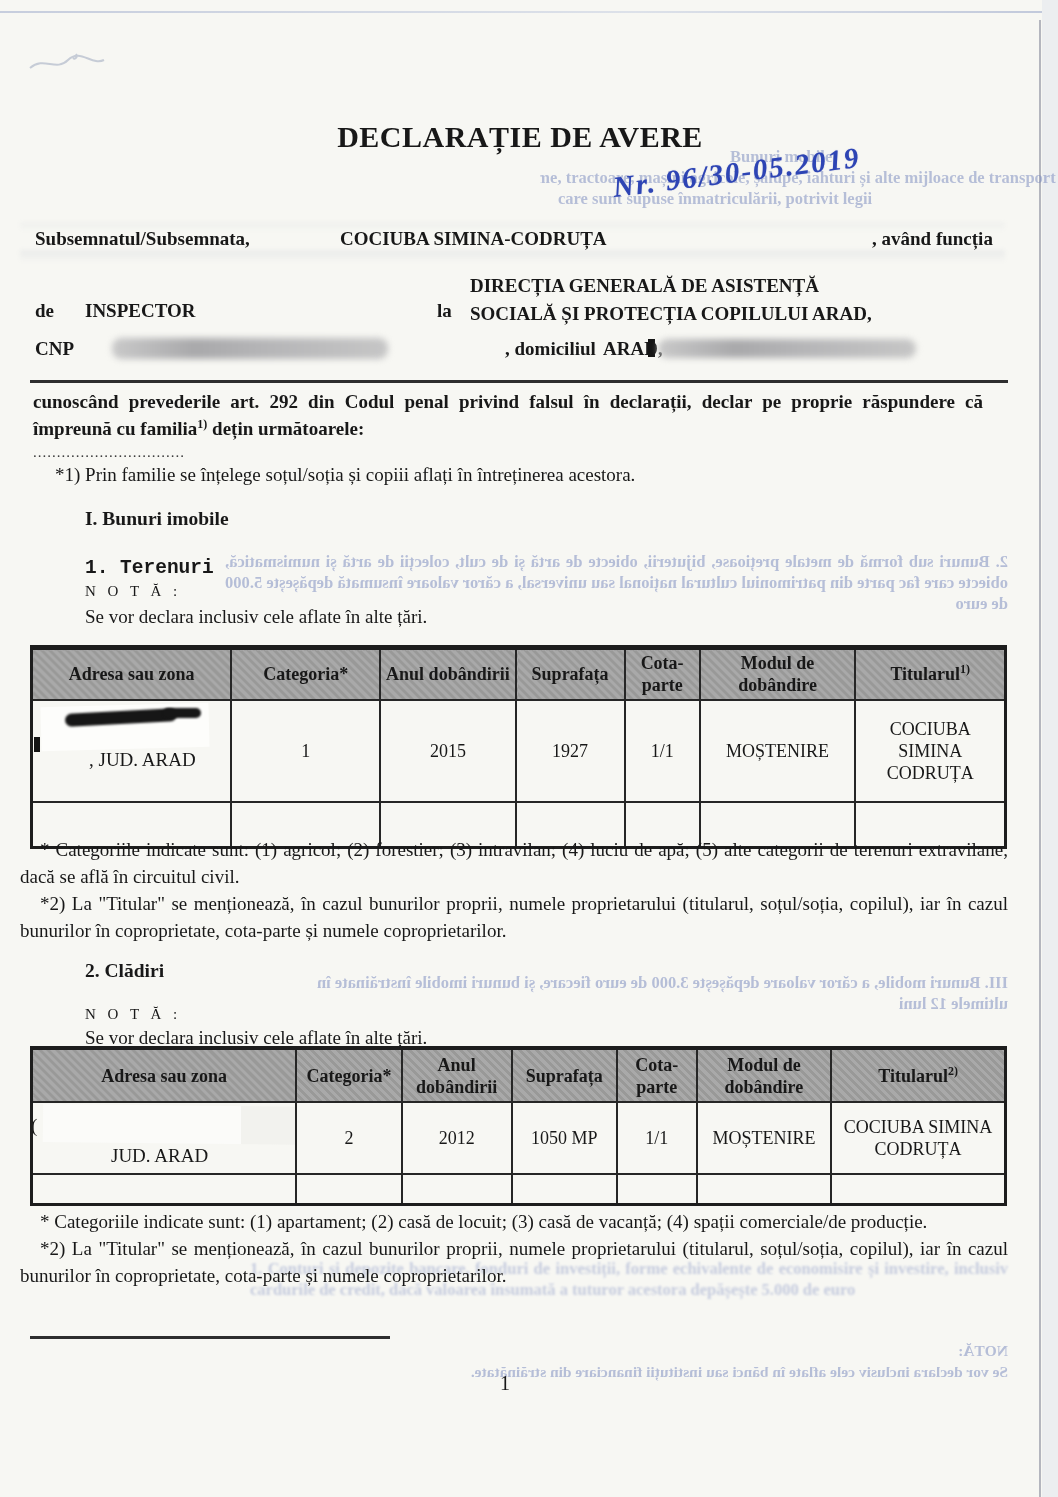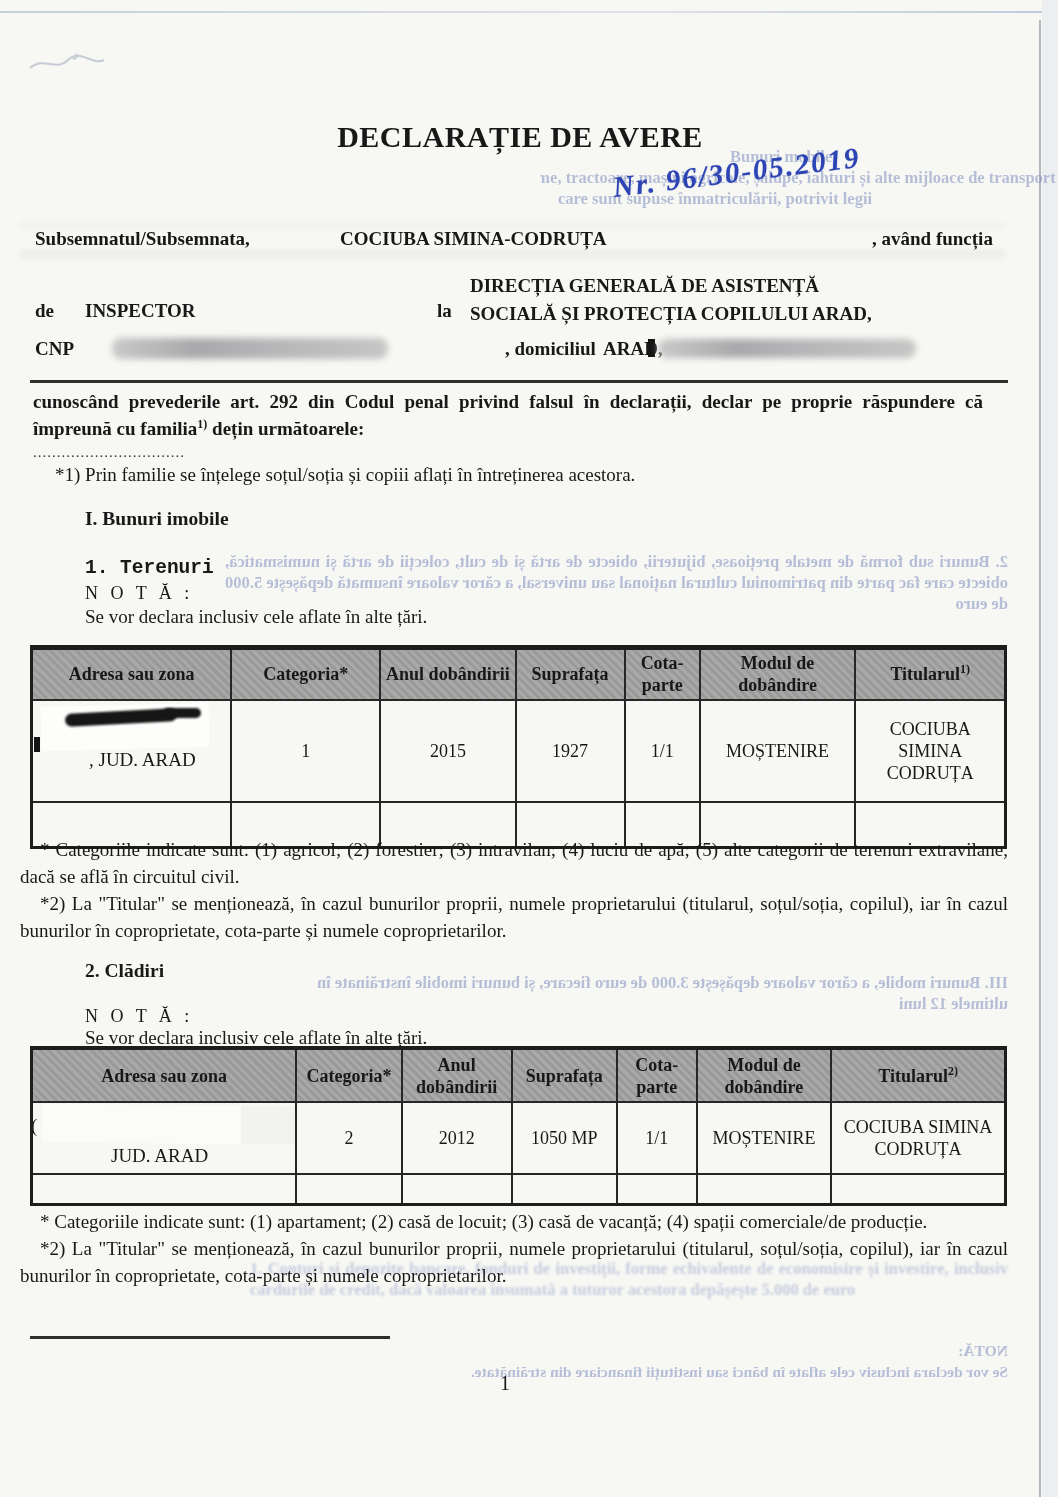--- a/index.html
+++ b/index.html
@@ -25,21 +25,21 @@
   
   .t{position:absolute;z-index:2;}
   .b{font-weight:bold;}
   .title{top:120px;left:0;width:1040px;text-align:center;font-size:30px;font-weight:bold;letter-spacing:.5px;}
   .handwrite{top:154px;left:612px;width:280px;font-size:29px;color:#2d44b4;
     font-style:italic;font-weight:bold;letter-spacing:2px;transform:rotate(-7deg);
     text-shadow:0 0 1px rgba(45,68,180,.5);z-index:3;}
   .fs19{font-size:19px;}
   .para{font-size:19px;line-height:27px;text-align:justify;margin:0;}
   .indent{text-indent:20px;}
-  .nota-label{letter-spacing:4px;font-size:18px;}
+  .nota-label{letter-spacing:4px;font-size:15px;}
   .dots{letter-spacing:1px;color:#3a3a3a;font-size:15px;}
   .rule{position:absolute;background:#2e2e2e;z-index:2;}
   
   .blurbox{position:absolute;z-index:3;border-radius:9px;filter:blur(3px);
     background:linear-gradient(90deg,#c9c9c9,#a9a9ab 30%,#b5b5b7 55%,#c6c6c6);}
   .inkmark{position:absolute;background:#141414;z-index:3;}
   
   table.decl{position:absolute;border-collapse:collapse;z-index:2;
     font-size:18px;line-height:22px;table-layout:fixed;background:transparent;}
   table.decl th,table.decl td{border:2px solid #262626;text-align:center;vertical-align:middle;padding:2px 4px;overflow:hidden;}

